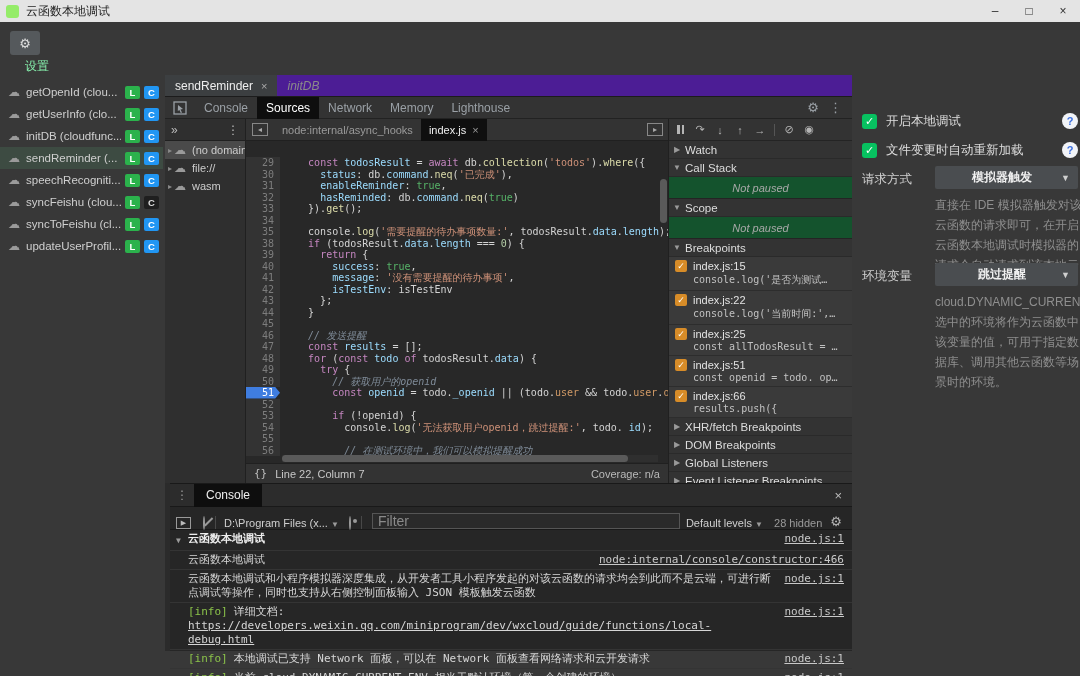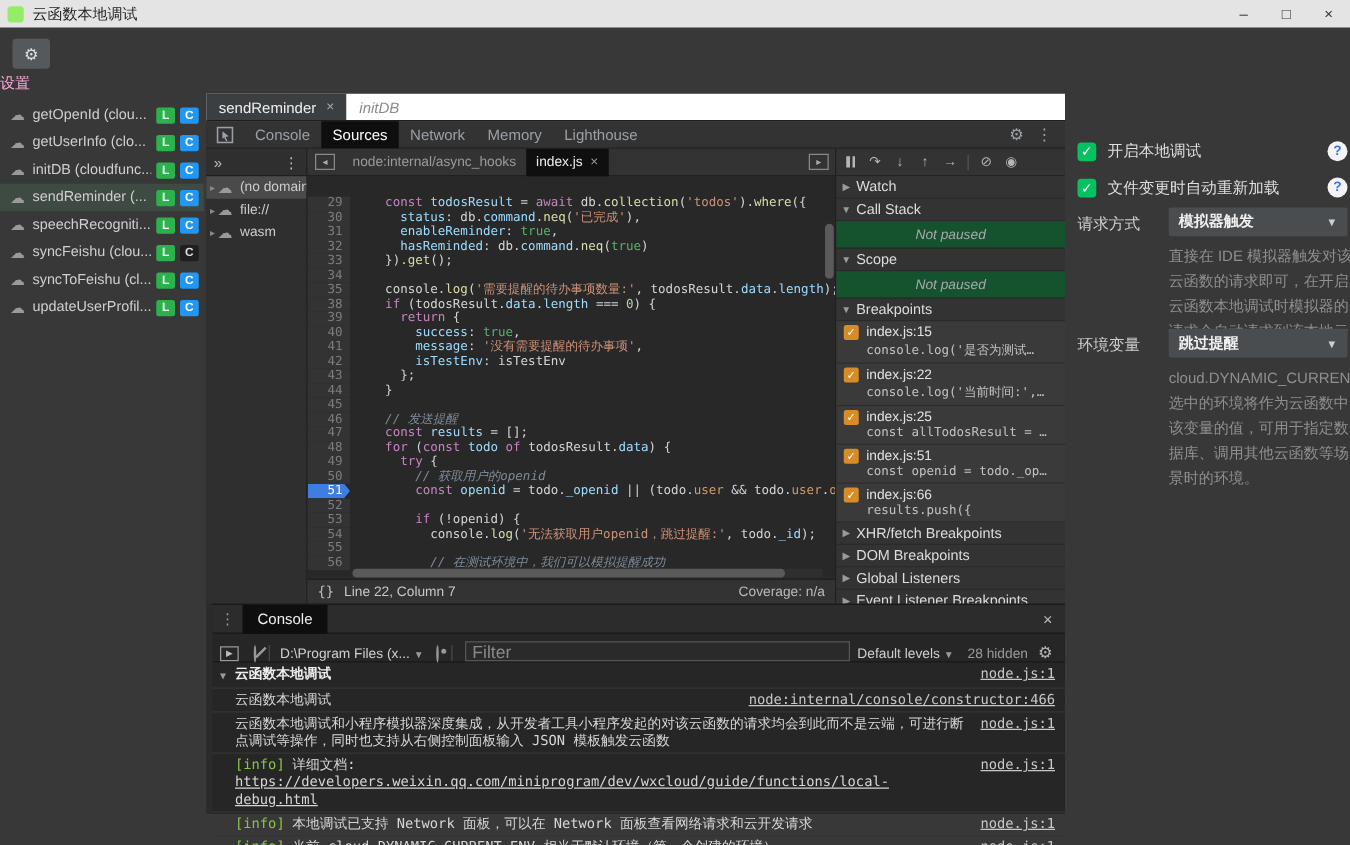--- a/index.html
+++ b/index.html
@@ -12,37 +12,37 @@
   #titlebar { left:0; top:0; width:1080px; height:22px; background:#e4e4e4;
               display:flex; align-items:center; color:#1f1f1f; font-size:12px; }
   #app-icon { width:13px; height:13px; border-radius:3px; background:#95ec69; margin:0 7px 0 6px; }
   #win-controls { margin-left:auto; display:flex; }
   .win-btn { width:34px; height:22px; display:flex; align-items:center; justify-content:center;
              color:#333; font-size:12px; cursor:default; }
 
   
   #settings-btn { left:10px; top:31px; width:30px; height:24px; background:#55595c; border:none;
                   border-radius:3px; color:#ddd; font-size:13px; display:flex; align-items:center; justify-content:center; }
-  #settings-label { left:0; top:58px; color:#f9a8d4; font-size:12px;font-family:Liberation Serif, serif; }
+  #settings-label { left:25px; top:58px; color:#86efac; font-size:12px;font-family:Liberation Serif, serif; }
 
   
   #func-list { left:0; top:81px; width:163px; }
   .func-row { height:22px; display:flex; align-items:center; padding:0 4px 0 8px; color:#cfcfcf; font-size:11.5px; }
   .func-row.sel { background:#3d4b42; }
   .cloud-ico { color:#9a9a9a; font-size:12px; margin-right:6px; }
   .func-name { flex:1; white-space:nowrap; overflow:hidden; }
   .badge { width:15px; height:13px; border-radius:2px; font-size:9.5px; font-weight:bold;
            display:flex; align-items:center; justify-content:center; margin-left:4px; color:#fff; }
   .badge.green { background:#2bb24c; }
   .badge.blue  { background:#2196f3; }
   .badge.dark  { background:#1f1f1f; color:#ddd; }
 
   
   #devtools { left:165px; top:75px; width:687px; height:576px; background:#2b2b2b; }
-  #func-tabs { height:22px; background:#ffffff; display:flex; border-bottom:1px solid #1c1c1c; }
+  #func-tabs { height:22px; background:#4c1d95; display:flex; border-bottom:1px solid #1c1c1c; }
   .ftab { padding:0 10px; display:flex; align-items:center; font-size:12px; color:#8a8a8a; }
   .ftab.active { background:#3c3f41; color:#eee; }
   .ftab.italic { font-style:italic; }
   .ftab .x { margin-left:8px; font-size:11px; color:#aaa; }
 
   #tool-tabs { height:22px; background:#333; display:flex; align-items:center; border-bottom:1px solid #222; }
   .inspect-ico { width:14px; height:14px; margin:0 8px; }
   .ttab { padding:0 9px; height:22px; display:flex; align-items:center; font-size:12px; color:#9aa0a6; }
   .ttab.active { background:#0e0e0e; color:#fff; }
   #tool-right { margin-left:auto; display:flex; align-items:center; color:#9aa0a6; }
@@ -143,21 +143,21 @@
   #settings-panel { left:855px; top:97px; width:225px; height:560px; }
   .toggle-row { position:absolute; left:7px; right:2px; height:18px; display:flex; align-items:center; }
   .chk { width:15px; height:15px; background:#07c160; border-radius:3px; color:#fff; font-size:11px;
          display:flex; align-items:center; justify-content:center; margin-right:9px; }
   .toggle-label { color:#dedede; font-size:12.5px; flex:1; }
   .help { width:16px; height:16px; border-radius:50%; background:#f2f4f8; color:#3b6fe0; font-size:11px;
           font-weight:bold; display:flex; align-items:center; justify-content:center; }
   .field-label { position:absolute; left:7px; color:#cfcfcf; font-size:12.5px; }
   .dropdown { position:absolute; left:80px; width:143px; height:23px; background:#4a4d50; border-radius:2px;
               display:flex; align-items:center; padding:0 8px; }
-  .dropdown .val { color:#f0f0f0; font-size:12px; font-weight:bold; flex:1; }
+  .dropdown .val { color:#f0f0f0; font-size:12px; font-weight:bold; flex:1;text-align:center; }
   .dropdown .car { color:#cfcfcf; font-size:9px; }
   .desc { position:absolute; left:80px; width:150px; color:#8f8f8f; font-size:12px; line-height:20px;
           overflow:hidden; }
   .desc .code-line { white-space:nowrap; }
 </style>
 </head>
 <body>
 
 <div id="stage">
 

